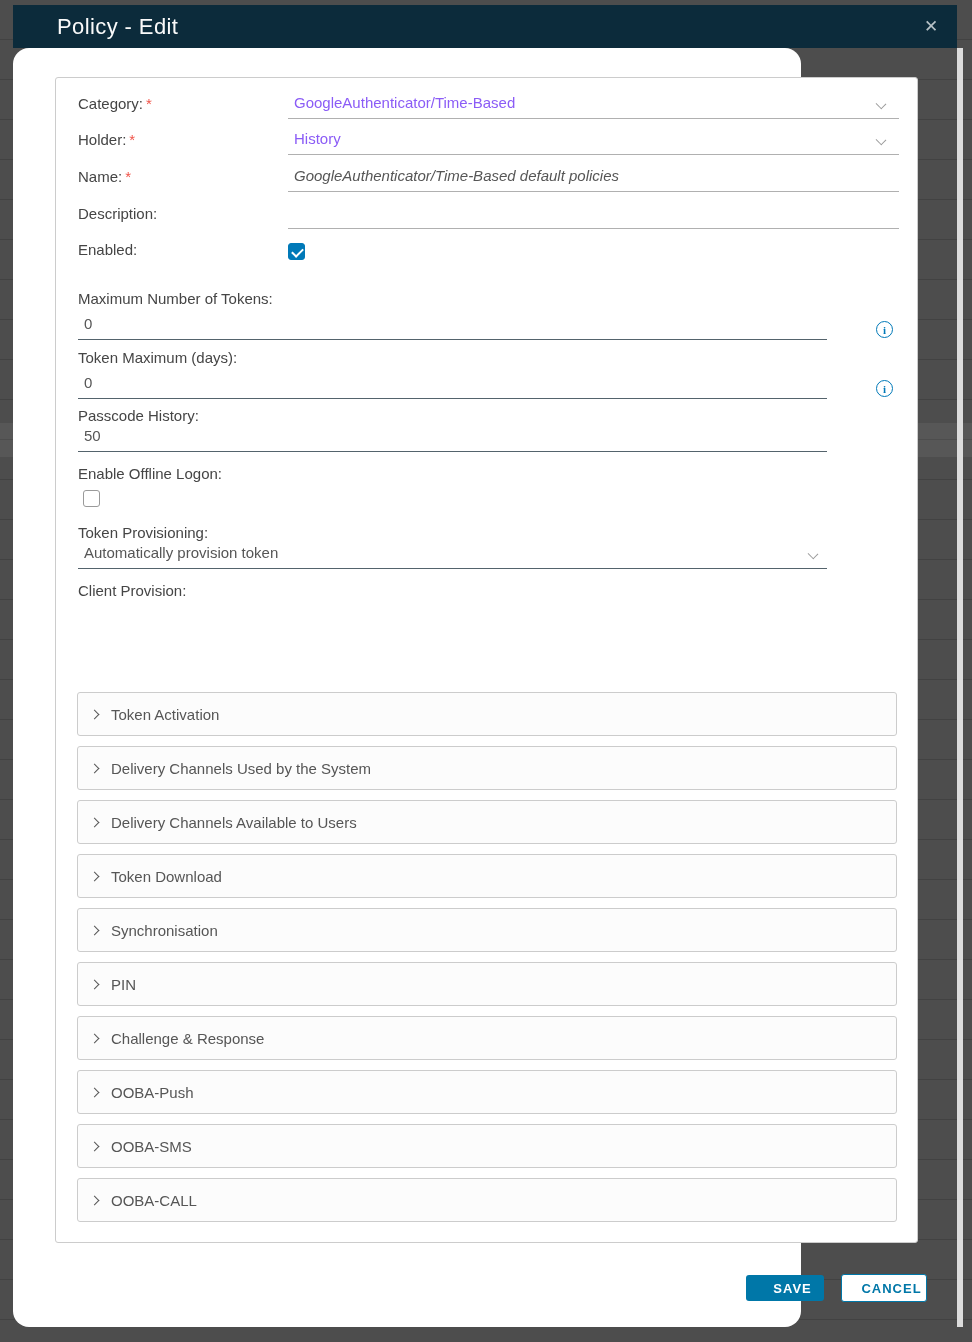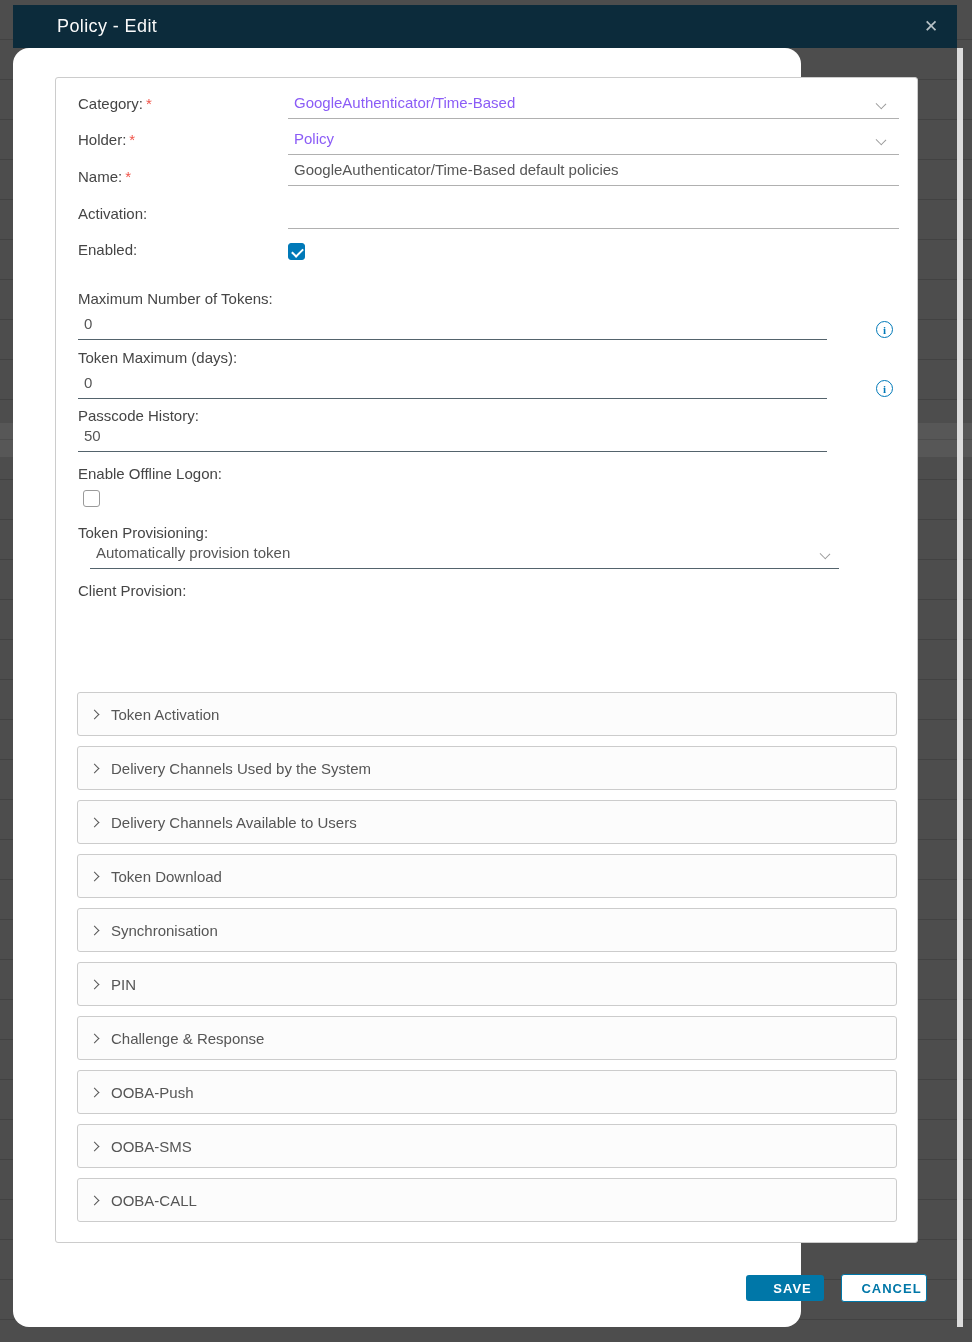--- a/index.html
+++ b/index.html
@@ -19,21 +19,21 @@
     position:absolute; left:0; top:423px; width:972px; height:34px;
     background:rgba(255,255,255,0.06);
   }
   
   .modal { position:absolute; left:13px; top:5px; width:950px; height:1322px; }
   .modal-header {
     position:absolute; left:0; top:0; width:944px; height:43px;
     background:#0c2b3b; display:flex; align-items:center;
   }
   .modal-title {
-    margin-left:44px; color:#fafafa; font-size:18px; font-weight:300; letter-spacing:0.4px;
+    margin-left:44px; color:#fafafa; font-size:22px; font-weight:300; letter-spacing:0.4px;
   }
   .close-x {
     position:absolute; right:12px; top:0; height:43px; width:28px;
     display:flex; align-items:center; justify-content:center;
     color:#b7c1c6; font-size:17px; cursor:pointer;
   }
   .modal-body {
     position:absolute; left:0; top:43px; width:788px; height:1279px;
     background:#ffffff;
     border-radius:16px;
@@ -59,21 +59,21 @@
   .ffield.disabled { color:#8b5cf6; }
   .ffield .chev { position:absolute; right:14px; top:8px; }
   input.line-input {
     position:absolute; border:none; outline:none; background:transparent;
     border-bottom:1px solid #b0b0b0; font-family:"Liberation Sans", sans-serif;
     font-size:15px; color:#565656; padding:0 0 6px 6px;
   }
   input.line-input.wide-label { left:232px; width:611px; height:27px; }
   input.line-input.full { left:22px; width:749px; height:26px; border-bottom:1px solid #54636c; }
   .select-field {
-    position:absolute; left:34px; width:749px; height:25px;
+    position:absolute; left:22px; width:749px; height:25px;
     border-bottom:1px solid #54636c; font-size:15px; color:#565656;
     padding-left:6px; cursor:pointer;
   }
   .select-field .chev { position:absolute; right:10px; top:6px; }
   
   .chev {
     display:inline-block; width:8px; height:8px;
     border-right:1px solid #9a9a9a; border-bottom:1px solid #9a9a9a;
     transform:rotate(45deg) scale(1,0.9);
   }
@@ -135,28 +135,28 @@
     <div class="card">
 
       <span class="flabel" style="top:17px"><span>Category:</span><span class="req">*</span></span>
       <div class="ffield disabled" style="top:14px">
         <span>GoogleAuthenticator/Time-Based</span>
         <span class="chev"></span>
       </div>
 
       <span class="flabel" style="top:53px"><span>Holder:</span><span class="req">*</span></span>
       <div class="ffield disabled" style="top:50px">
-        <span>Policy</span>
+        <span>History</span>
         <span class="chev"></span>
       </div>
 
       <span class="flabel" style="top:90px"><span>Name:</span><span class="req">*</span></span>
-      <input class="line-input wide-label" style="top: 81px;" value="GoogleAuthenticator/Time-Based default policies">
-
-      <span class="flabel" style="top:127px">Activation:</span>
+      <input class="line-input wide-label" style="top: 87px; font-style: italic;" value="GoogleAuthenticator/Time-Based default policies">
+
+      <span class="flabel" style="top:127px">Description:</span>
       <input class="line-input wide-label" style="top: 124px;" value="">
 
       <span class="flabel" style="top:163px">Enabled:</span>
       <span class="checkbox checked" style="left:232px; top:165px"></span>
 
       <span class="flabel" style="top:212px">Maximum Number of Tokens:</span>
       <input class="line-input full" style="top: 236px;" value="0">
       <span class="info-icon" style="left:820px; top:243px">i</span>
 
       <span class="flabel" style="top:271px">Token Maximum (days):</span>

